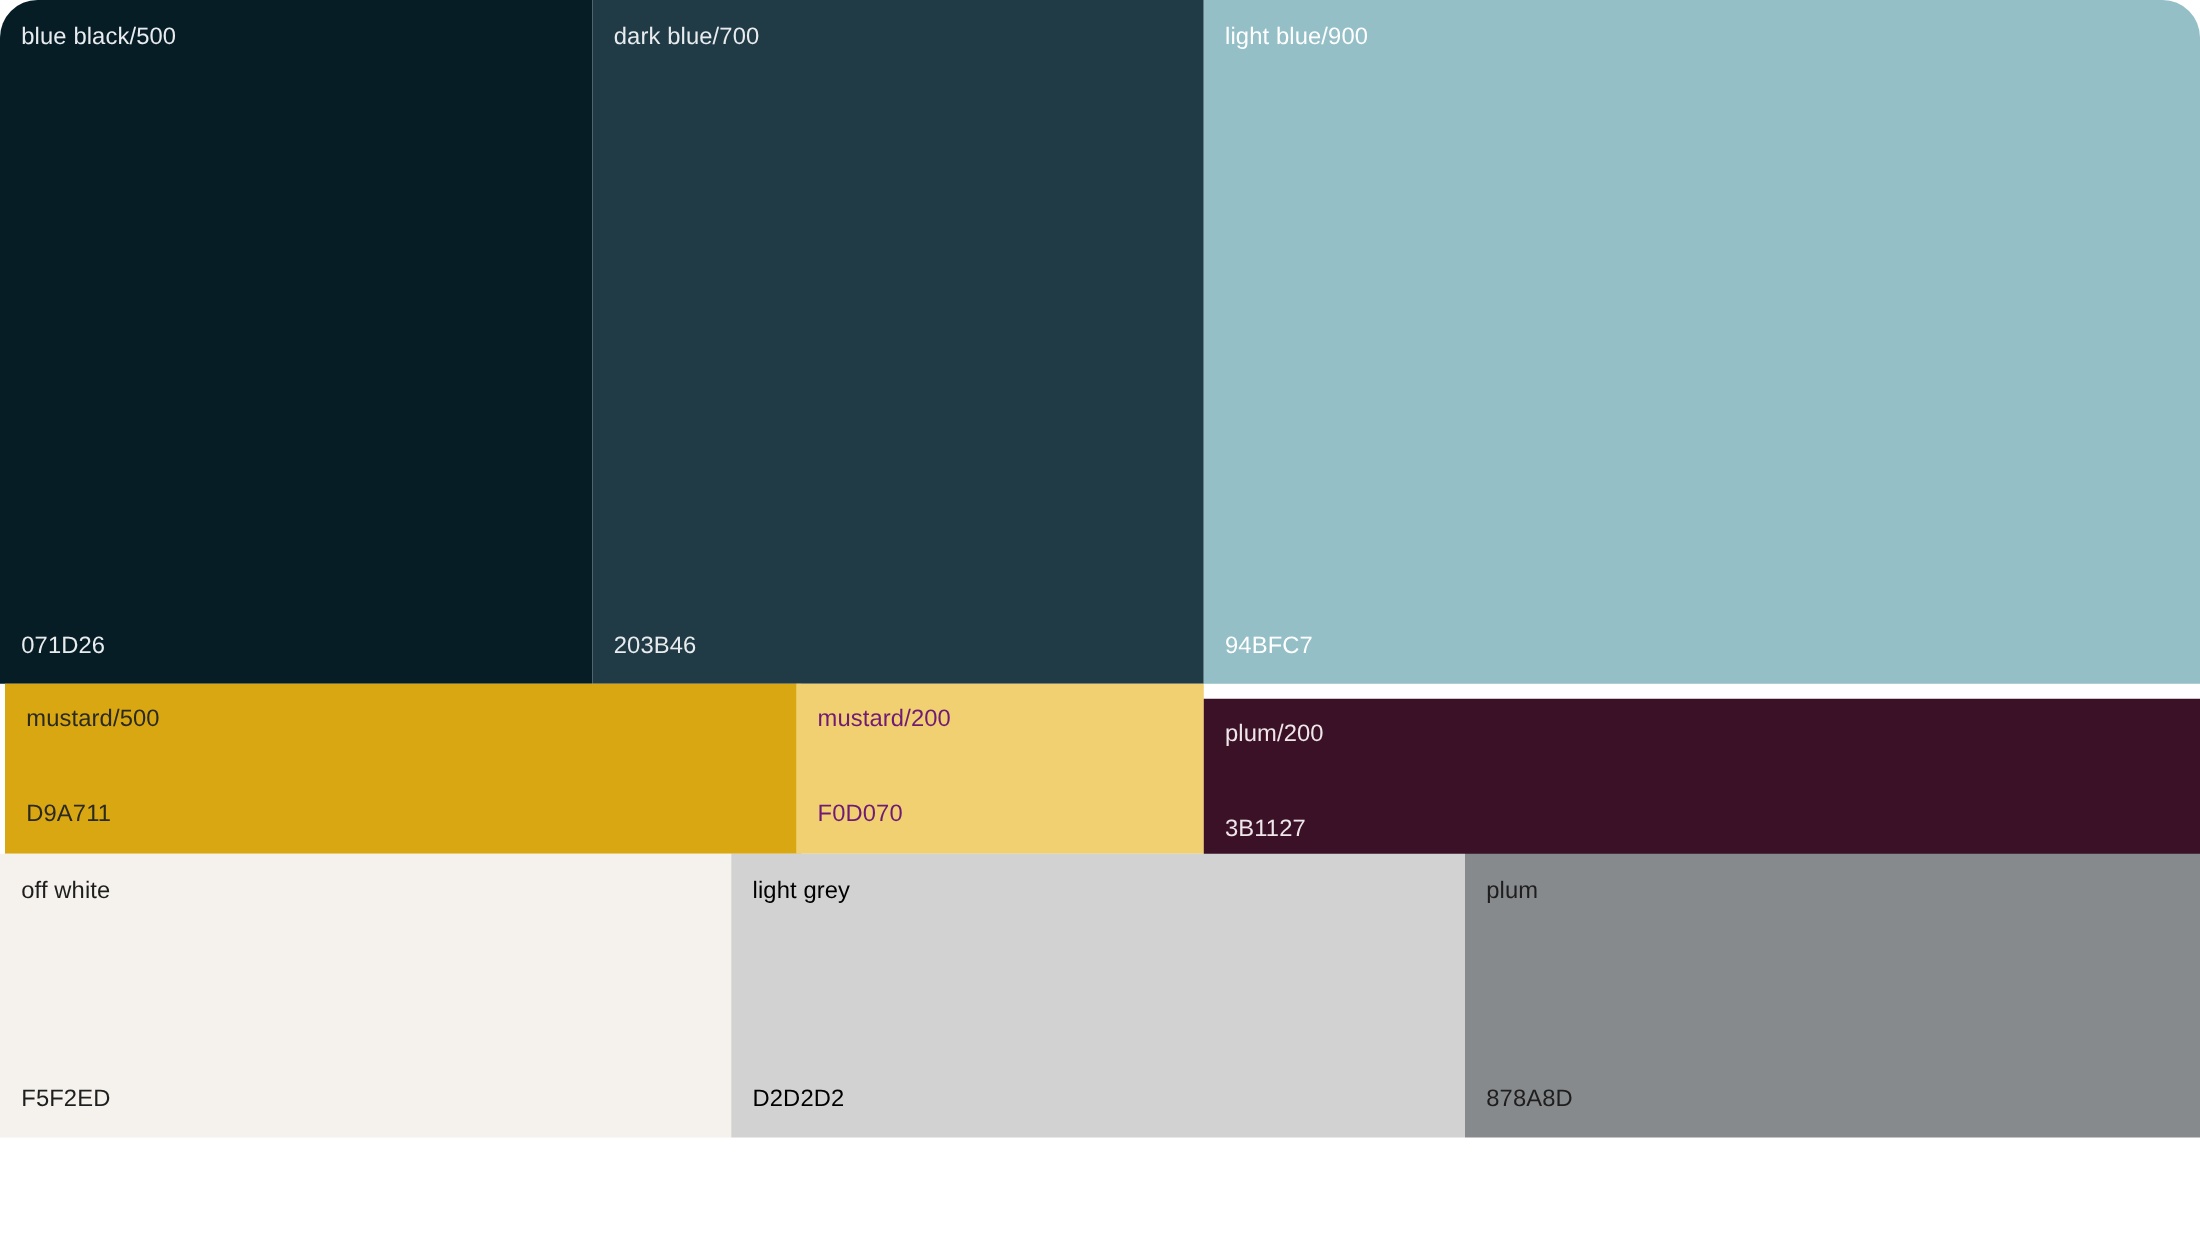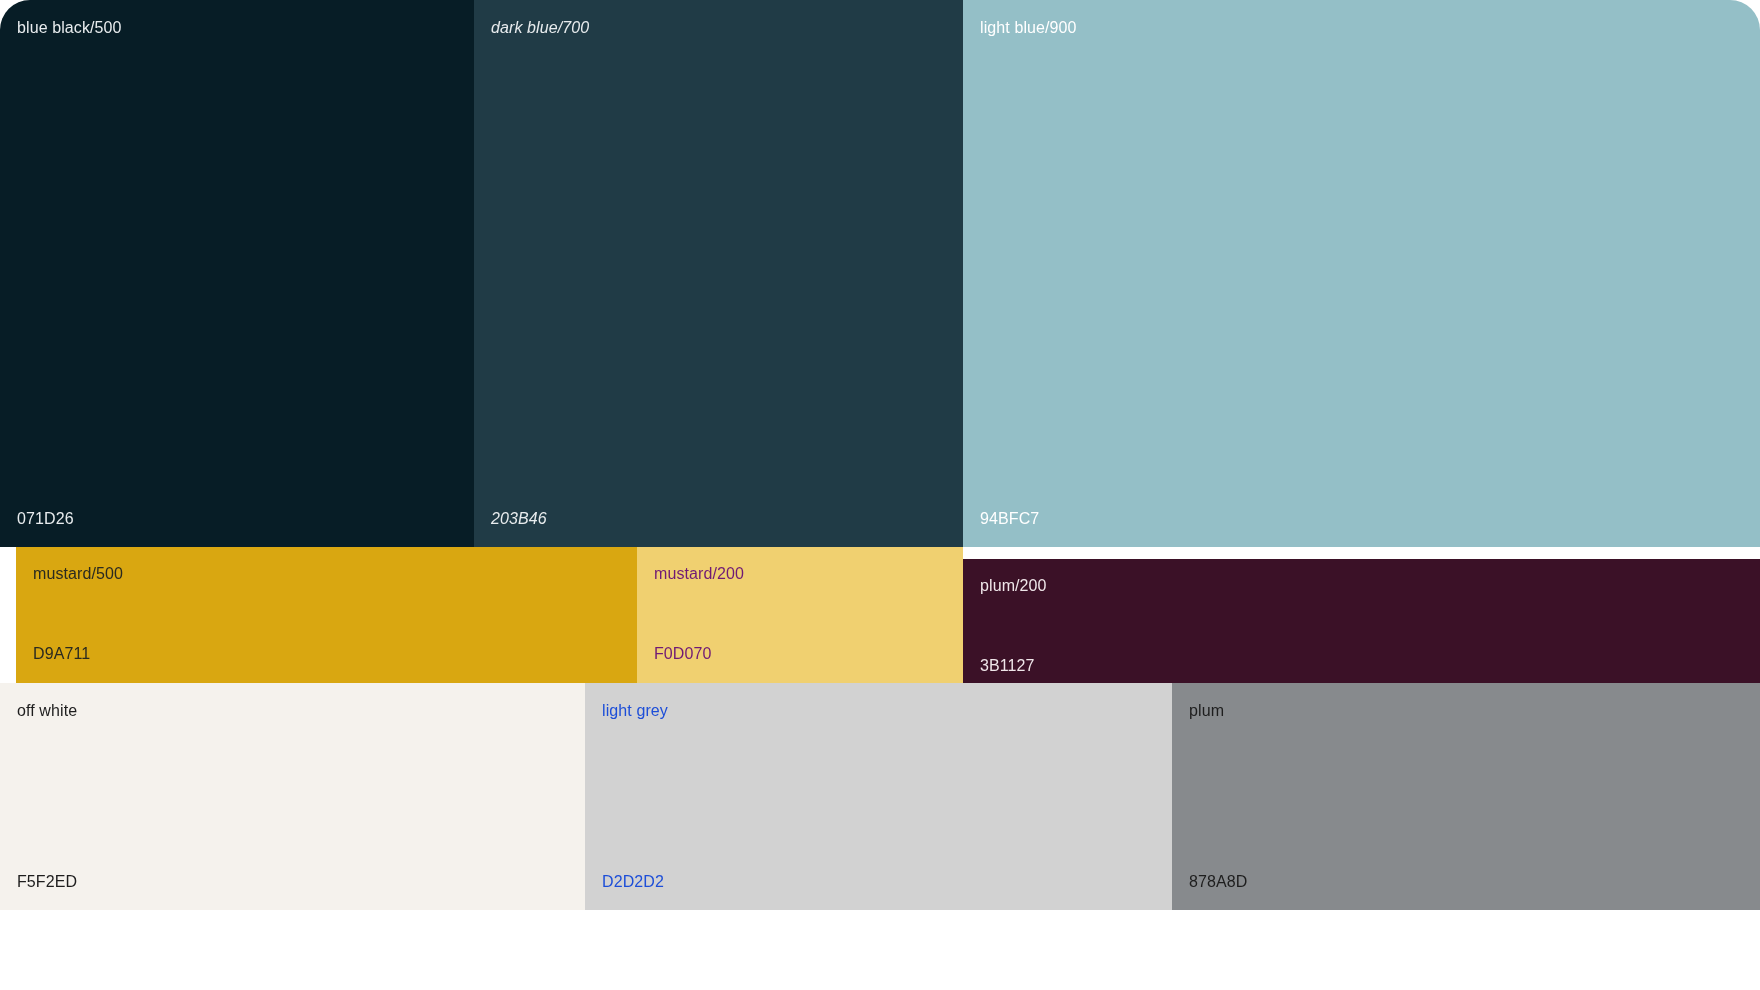--- a/index.html
+++ b/index.html
@@ -25,39 +25,39 @@
   .swatch {
     position: absolute;
     display: flex;
     flex-direction: column;
     justify-content: space-between;
     padding: 18px 17px 18px 17px;
   }
 
   .swatch-name,
   .swatch-hex {
-    font-size: 16px;
+    font-size: 19px;
     line-height: 1.25;
     letter-spacing: 0.1px;
     white-space: nowrap;
     font-weight: 400;
   }
 
   .swatch-name { align-self: flex-start; }
   .swatch-hex  { align-self: flex-start; }
 
   
   .r1 { top: 0px;   height: 547px; }
   .r1.c1 { left: 0px;    width: 474px; }
-  .r1.c2 { left: 474px;  width: 489px; font-style: italic; }
+  .r1.c2 { left: 474px;  width: 489px; }
   .r1.c3 { left: 963px;  width: 797px; }
 
   
   .r2 { top: 547px; height: 136px; }
-  .r2.c1 { left: 16px;    width: 637px; }
+  .r2.c1 { left: 4px;    width: 637px; }
   .r2.c2 { left: 637px;  width: 326px; }
   .r2.c3 { left: 963px;  width: 797px; margin-top: 12px; }
 
   
   .r3 { top: 683px; height: 227px; }
   .r3.c1 { left: 0px;    width: 585px; }
   .r3.c2 { left: 585px;  width: 587px; }
   .r3.c3 { left: 1172px; width: 588px; }
 
   
@@ -96,21 +96,21 @@
   <div class="swatch r2 c3" style="background: rgb(59, 17, 39); color: rgb(239, 230, 233);">
     <span class="swatch-name">plum/200</span>
     <span class="swatch-hex">3B1127</span>
   </div>
 
   <div class="swatch r3 c1" style="background: rgb(245, 242, 237); color: rgb(30, 30, 30);">
     <span class="swatch-name">off white</span>
     <span class="swatch-hex">F5F2ED</span>
   </div>
 
-  <div class="swatch r3 c2" style="background: rgb(210, 210, 210); color: #1d4ed8;">
+  <div class="swatch r3 c2" style="background: rgb(210, 210, 210); color: #000000;">
     <span class="swatch-name">light grey</span>
     <span class="swatch-hex">D2D2D2</span>
   </div>
 
   <div class="swatch r3 c3" style="background: rgb(135, 138, 141); color: rgb(30, 30, 30);">
     <span class="swatch-name">plum</span>
     <span class="swatch-hex">878A8D</span>
   </div>
 
 </div>

